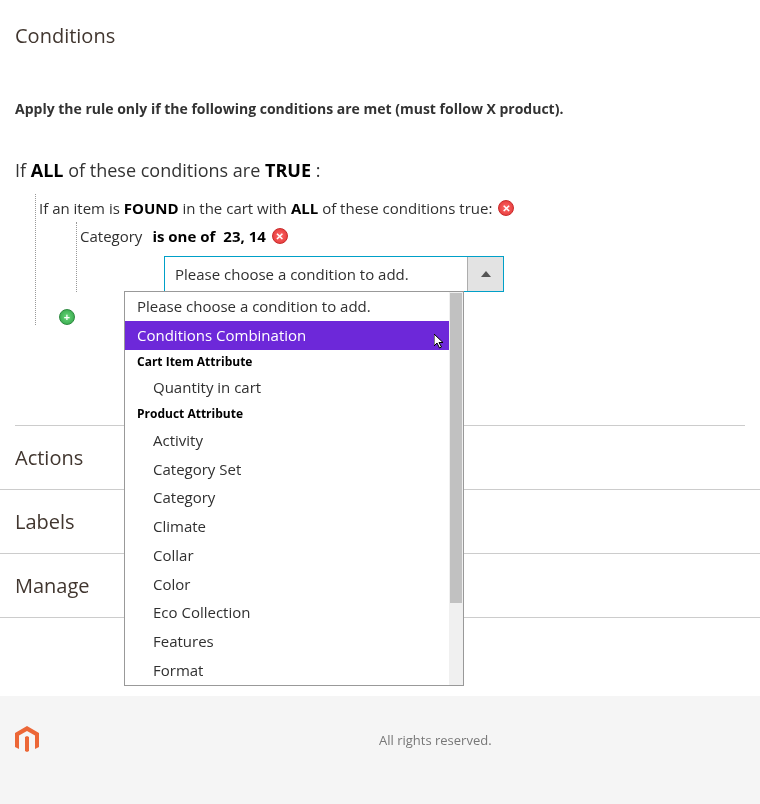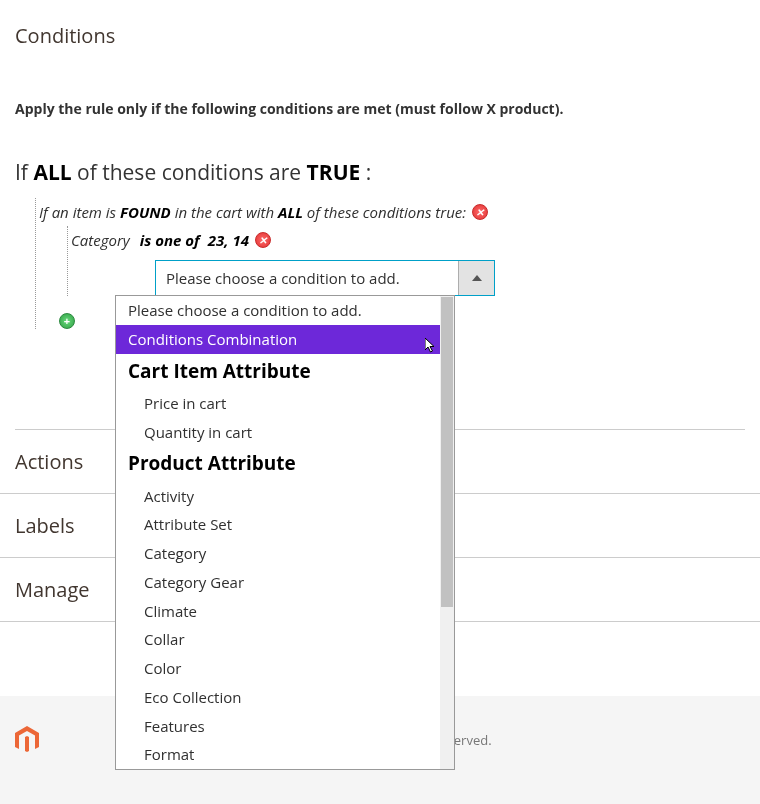--- a/index.html
+++ b/index.html
@@ -22,45 +22,44 @@
     .conditions-body {
       padding: 40px 15px 0;
     }
     .intro-text {
       font-size: 14px;
       font-weight: 700;
       color: #333;
       margin-bottom: 40px;
     }
     .cond-line {
-      font-size: 21px;
+      font-size: 18px;
       color: #333;
       margin-bottom: 12px;
     }
     .cond-strong {
       font-weight: 700;
       color: #000;
     }
     .nested {
       margin-left: 20px;
       border-left: 1px dotted #999;
       padding-left: 3px;
     }
     .nested2 {
-      margin-left: 28px;
+      margin-left: 37px;
       border-left: 1px dotted #999;
       padding-left: 3px;
     }
     .rule-line {
       font-size: 15px;
       padding: 4px 0;
       display: flex;
       align-items: center;
       gap: 6px;
-      font-style: italic;
     }
     .remove-icon {
       display: inline-flex;
       align-items: center;
       justify-content: center;
       width: 16px;
       height: 16px;
       border-radius: 50%;
       background: radial-gradient(#ff6b6b, #e03131);
       color: #fff;
@@ -130,21 +129,21 @@
       color: #303030;
       cursor: pointer;
       line-height: 1.65;
     }
     .dropdown-item.selected {
       background: #6d28d9;
       color: #fff;
     }
     .dropdown-group {
       padding: 2px 12px;
-      font-size: 19px;
+      font-size: 12px;
       font-weight: 700;
       color: #000;
       line-height: 1.65;
     }
     .dropdown-sub {
       padding-left: 28px;
     }
     .scrollbar {
       position: absolute;
       right: 0;
@@ -235,27 +234,25 @@
                 <path d="M0 6 L5 0 L10 6 Z" fill="#555"></path>
               </svg>
           </div>
         </div>
 
         <div class="dropdown">
           <div class="dropdown-inner">
             <div class="dropdown-item">Please choose a condition to add.</div>
             <div class="dropdown-item selected">Conditions Combination</div>
             <div class="dropdown-group">Cart Item Attribute</div>
-            <div class="dropdown-item dropdown-sub">Price in cart</div>
             <div class="dropdown-item dropdown-sub">Quantity in cart</div>
             <div class="dropdown-group">Product Attribute</div>
             <div class="dropdown-item dropdown-sub">Activity</div>
-            <div class="dropdown-item dropdown-sub">Attribute Set</div>
+            <div class="dropdown-item dropdown-sub">Category Set</div>
             <div class="dropdown-item dropdown-sub">Category</div>
-            <div class="dropdown-item dropdown-sub">Category Gear</div>
             <div class="dropdown-item dropdown-sub">Climate</div>
             <div class="dropdown-item dropdown-sub">Collar</div>
             <div class="dropdown-item dropdown-sub">Color</div>
             <div class="dropdown-item dropdown-sub">Eco Collection</div>
             <div class="dropdown-item dropdown-sub">Features</div>
             <div class="dropdown-item dropdown-sub">Format</div>
 
           </div>
           <div class="scrollbar">
             <div class="scrollthumb"></div>

